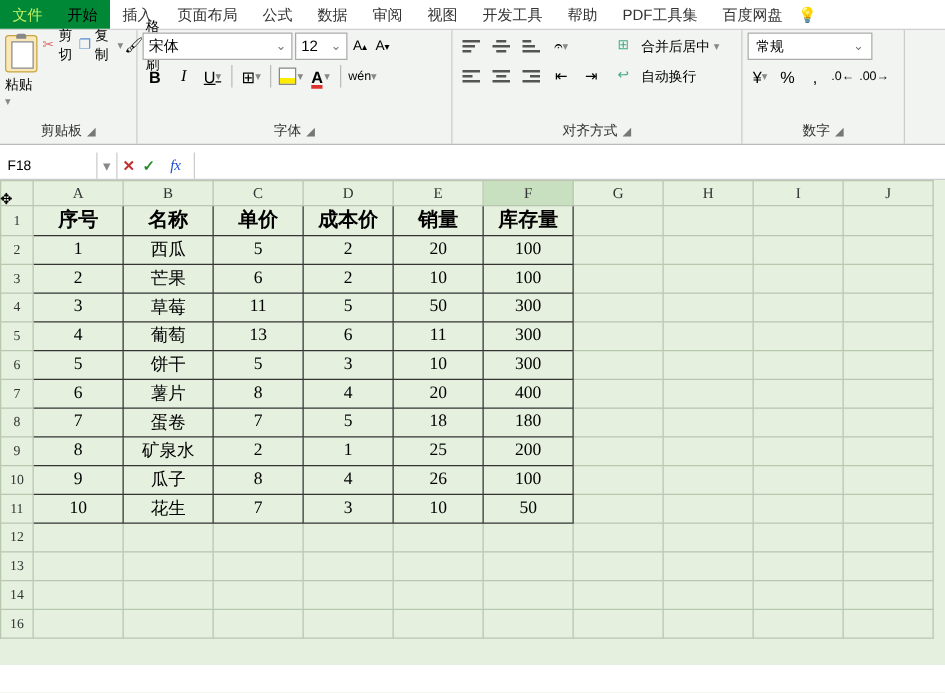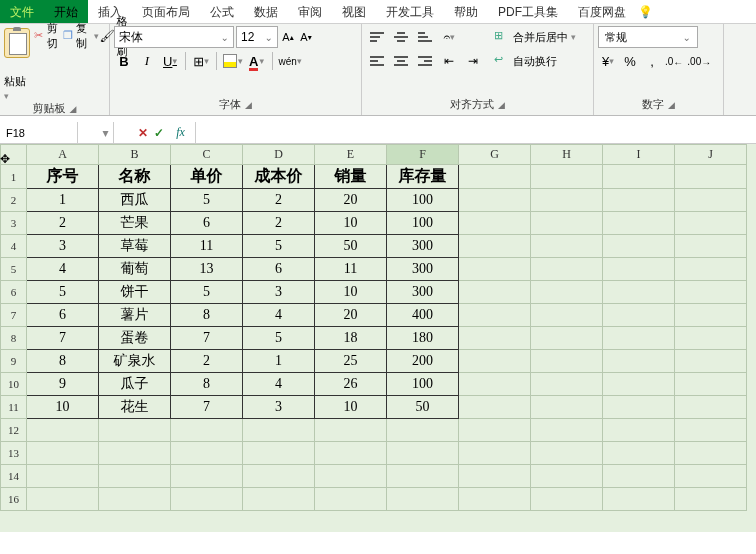--- a/index.html
+++ b/index.html
@@ -11,21 +11,21 @@
 .menu-icon { width:20px; text-align:center; line-height:24px; color:#333; }
 .ribbon { display:flex; background:#f2f4f1; height:92px; border-bottom:1px solid #bbb; }
 .ribbon-group { display:flex; flex-direction:column; justify-content:space-between; border-right:1px solid #ccc; padding:2px 4px; }
 .ribbon-label { text-align:center; font-size:11px; color:#333; padding-bottom:1px; display:flex; justify-content:center; align-items:center; gap:4px; }
 .dlg-launch { font-size:9px; color:#777; cursor:pointer; }
 .paste-area { display:flex; gap:4px; }
 .paste-btn { display:flex; flex-direction:column; align-items:center; width:34px; cursor:pointer; }
 .paste-icon { width:26px; height:30px; background:#f9e8b8; border:1px solid #c8a43f; border-radius:3px; position:relative; margin-top:2px; }
 .paste-icon::before { content:""; position:absolute; top:4px; left:4px; width:16px; height:20px; background:#fff; border:1px solid #888; }
 .paste-icon::after { content:""; position:absolute; top:-2px; left:8px; width:8px; height:4px; background:#888; border-radius:2px 2px 0 0; }
-.paste-txt { font-size:11px; margin-top:16px; }
+.paste-txt { font-size:11px; margin-top:2px; }
 .clip-btns { display:flex; flex-direction:row; gap:1px; }
 .clip-row { display:flex; align-items:center; gap:3px; font-size:11px; cursor:pointer; height:20px; }
 .scissor { width:14px; height:14px; display:inline-block; color:#d66; }
 .scissor::before { content:"✂"; }
 .copy-i { width:14px; height:14px; display:inline-block; }
 .copy-i::before { content:"❐"; color:#5a8ed6; }
 .brush { width:14px; height:14px; display:inline-block; }
 .brush::before { content:"🖌"; font-size:12px; }
 .dd::after { content:" ▾"; color:#888; font-size:9px; }
 .font-top { display:flex; gap:2px; align-items:center; margin-bottom:2px; }
@@ -50,27 +50,27 @@
 .bar { height:2px; background:#555; }
 .wrap-merge { display:flex; flex-direction:column; gap:2px; margin-left:10px; }
 .wm-row { display:flex; align-items:center; gap:3px; cursor:pointer; font-size:11px; height:22px; }
 .wm-ico { width:16px; height:16px; display:inline-block; }
 .wrap-ico::before { content:"↩"; color:#4a8; }
 .merge-ico::before { content:"⊞"; color:#4a8; }
 .num-box { background:#fff; border:1px solid #aaa; height:22px; width:100px; display:flex; align-items:center; padding:0 6px; font-size:11px; }
 .num-box::after { content:"⌄"; margin-left:auto; color:#777; font-size:10px; }
 .num-row { display:flex; gap:2px; margin-top:2px; }
 
-.namebox-row { display:flex; height:22px; border-bottom:1px solid #ccc; background:#fff;gap:20px; }
+.namebox-row { display:flex; height:22px; border-bottom:1px solid #ccc; background:#fff; }
 .namebox { width:78px; border-right:1px solid #ccc; display:flex; align-items:center; padding:0 6px; font-size:11px; }
 .namebox-dd { width:16px; border-right:1px solid #ccc; display:flex; align-items:center; justify-content:center; color:#888; }
 .fx-btns { display:flex; align-items:center; padding:0 4px; gap:6px; border-right:1px solid #ccc; }
 .fx-can { color:#c03030; font-weight:bold; cursor:pointer; }
 .fx-ok { color:#2a8a2a; font-weight:bold; cursor:pointer; }
-.fx-lbl { font-style:italic; font-family:serif; color:#0f766e; padding:0 6px; }
+.fx-lbl { font-style:italic; font-family:serif; color:#1d4ed8; padding:0 6px; }
 .formula-input { flex:1; padding:0 4px; }
 
 .grid-wrap { position:relative; height:388px; overflow:hidden; background:#e5f0df; }
 .grid { border-collapse:collapse; table-layout:fixed; }
 .grid td, .grid th { border:1px solid #b7c8af; text-align:center; font-family:SimSun,serif; }
 .hdr-corner { width:26px; height:20px; background:#e5f0df; border:1px solid #b7c8af; }
 .col-hdr { background:#e5f0df; height:20px; font-weight:normal; font-size:12px; color:#333; width:72px; font-family:Arial; }
 .col-hdr.sel { background:#c8dfc0; }
 .row-hdr { background:#e5f0df; width:26px; font-size:11px; color:#333; font-family:Arial; font-weight:normal; }
 .data-cell { background:#e5f0df; height:23px; font-size:14px; width:72px; }

